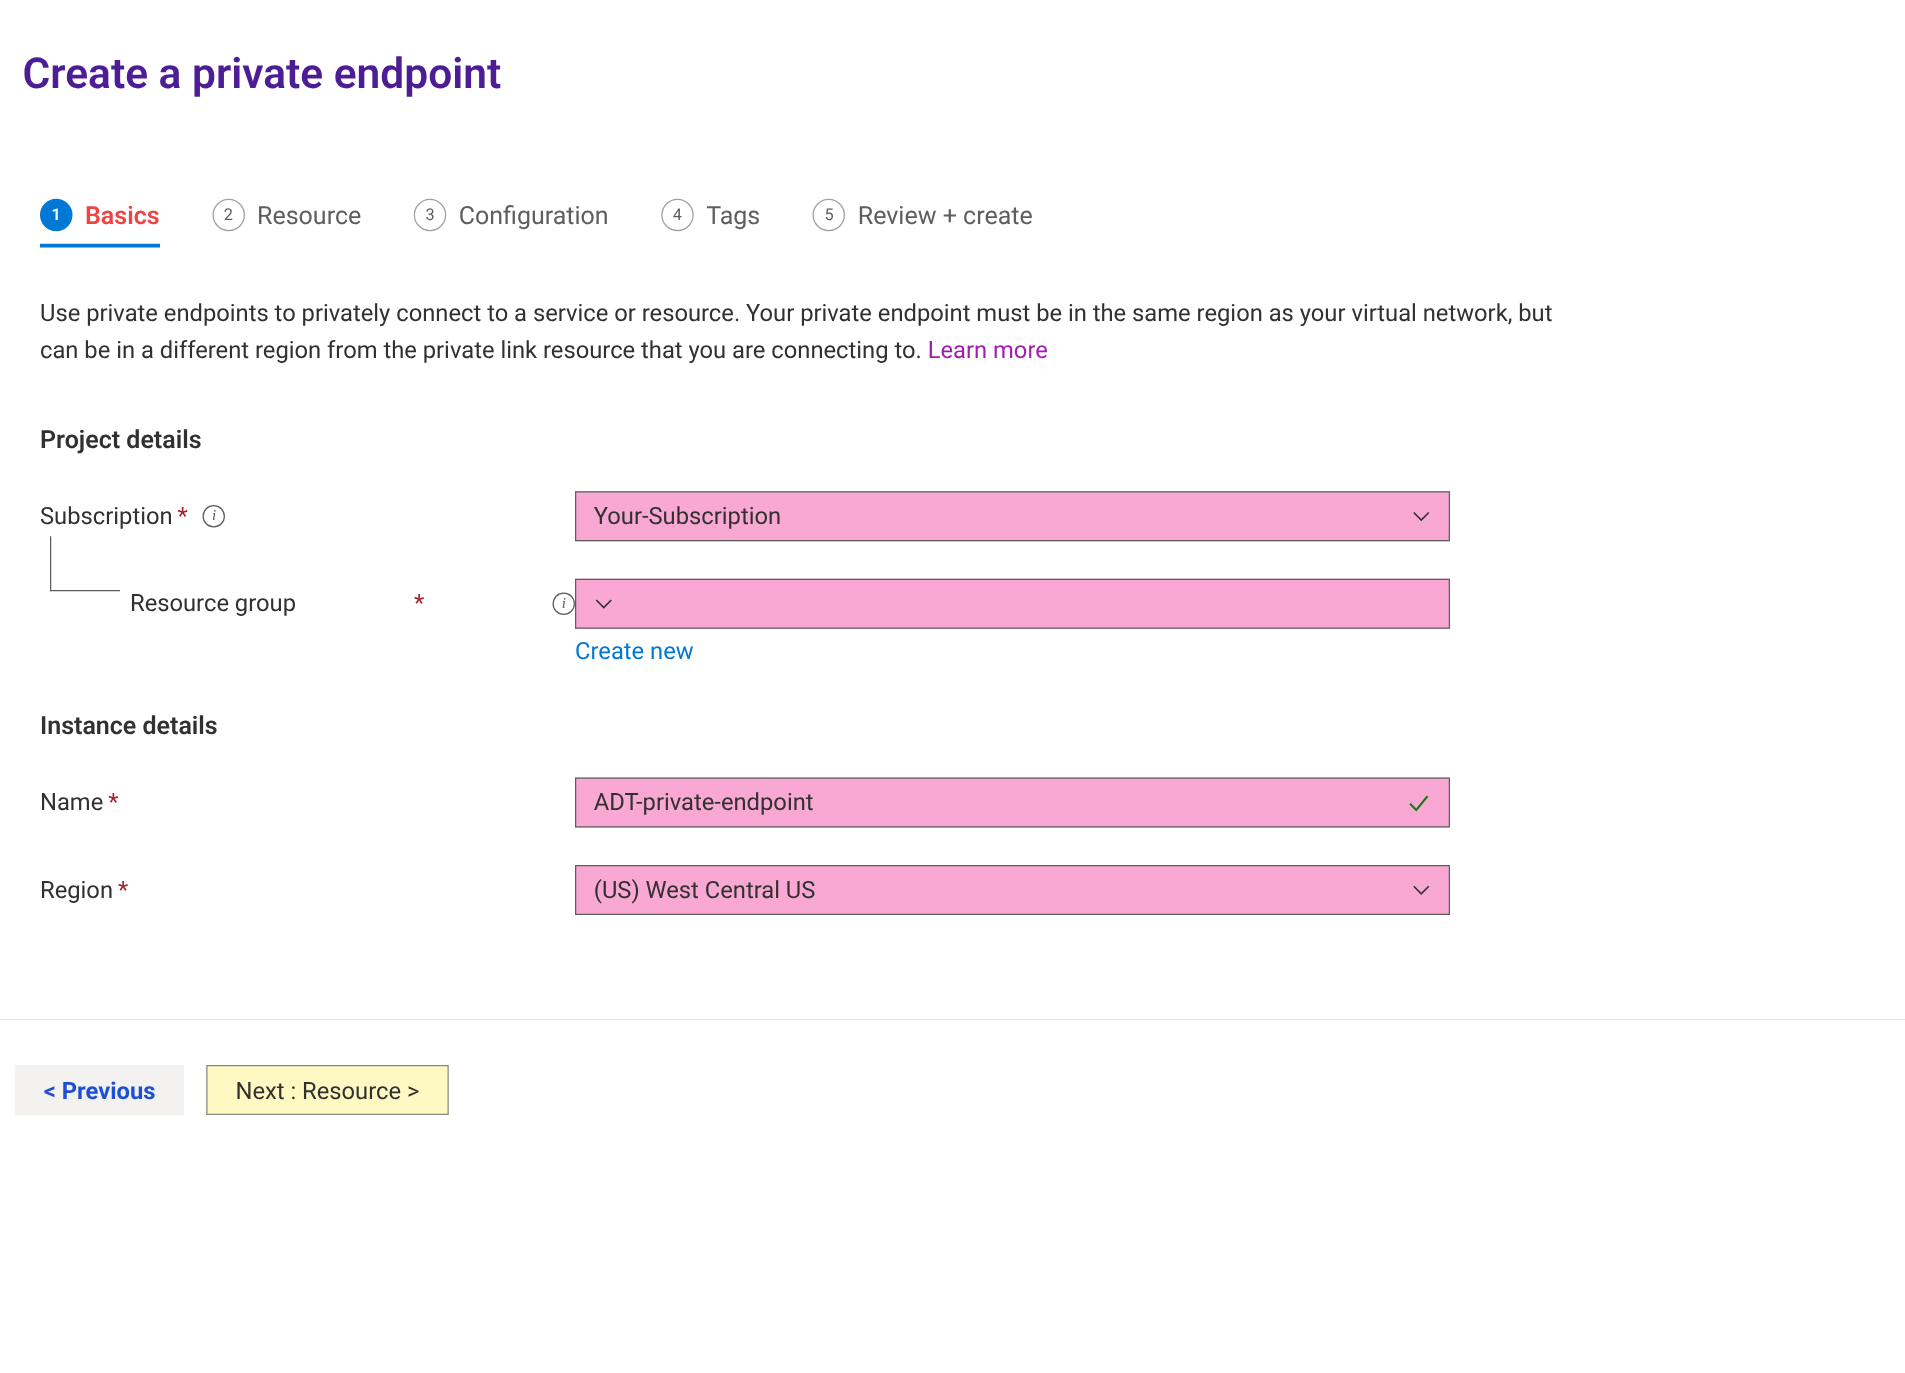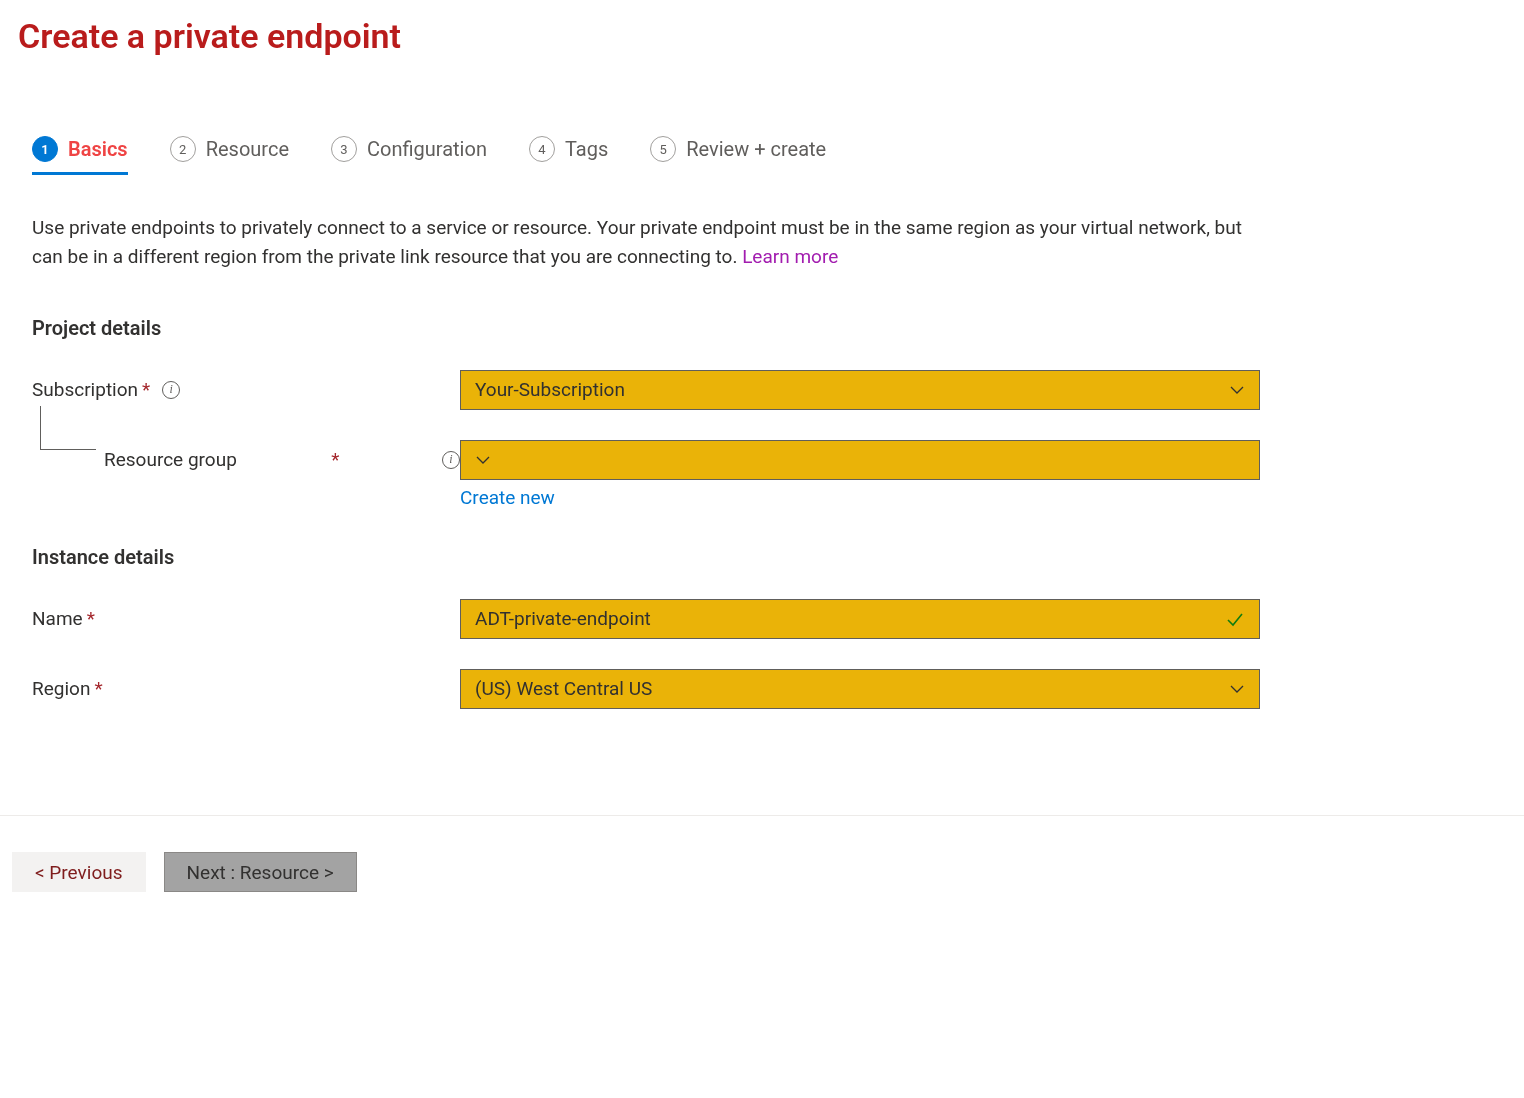--- a/index.html
+++ b/index.html
@@ -13,21 +13,22 @@
       background: #ffffff;
       font-size: 14px;
       width: 1524px;
       min-height: 1098px;
       position: relative;
     }
     .page-title {
       font-size: 34px;
       font-weight: 600;
       padding: 16px 0 0 18px;
-      color: #b91c1c;
+      color: #4c1d95;
+      margin-top: 23px;
     }
     .tabs {
       display: flex;
       gap: 42px;
       padding: 80px 0 0 32px;
       align-items: center;
     }
     .tab {
       display: flex;
       align-items: center;
@@ -129,29 +130,29 @@
       font-size: 12px;
       color: #605e5c;
       font-style: italic;
       font-family: Georgia, serif;
       cursor: pointer;
     }
     .form-control-col {
       flex: 1;
     }
     .select-wrap, .input-wrap {
-      width: 800px;
+      width: 700px;
       height: 40px;
       border: 1px solid #605e5c;
       display: flex;
       align-items: center;
       padding: 0 14px;
       font-size: 19px;
       cursor: pointer;
-      background: #eab308;
+      background: #f9a8d4;
       position: relative;
       gap: 42px;
     }
     .select-value, .input-value {
       flex: 1;
       border: none;
       outline: none;
       font-size: 19px;
       font-family: inherit;
       color: #323130;
@@ -187,29 +188,30 @@
       padding: 36px 0 0 12px;
       display: flex;
       gap: 18px;
     }
     .btn {
       height: 40px;
       padding: 0 22px;
       font-size: 19px;
       cursor: pointer;
       border: 1px solid #8a8886;
-      background: #a3a3a3;
+      background: #fef9c3;
       color: #323130;
       font-family: inherit;
     }
     .btn.disabled {
       background: #f3f2f1;
       border-color: #f3f2f1;
-      color: #7f1d1d;
+      color: #1d4ed8;
       cursor: not-allowed;
+      font-weight: bold;
     }
   </style>
 </head>
 <body>
 
 <h1 class="page-title">Create a private endpoint</h1>
 
 <div class="tabs">
   <div class="tab active">
     <span class="tab-circle">1</span>

